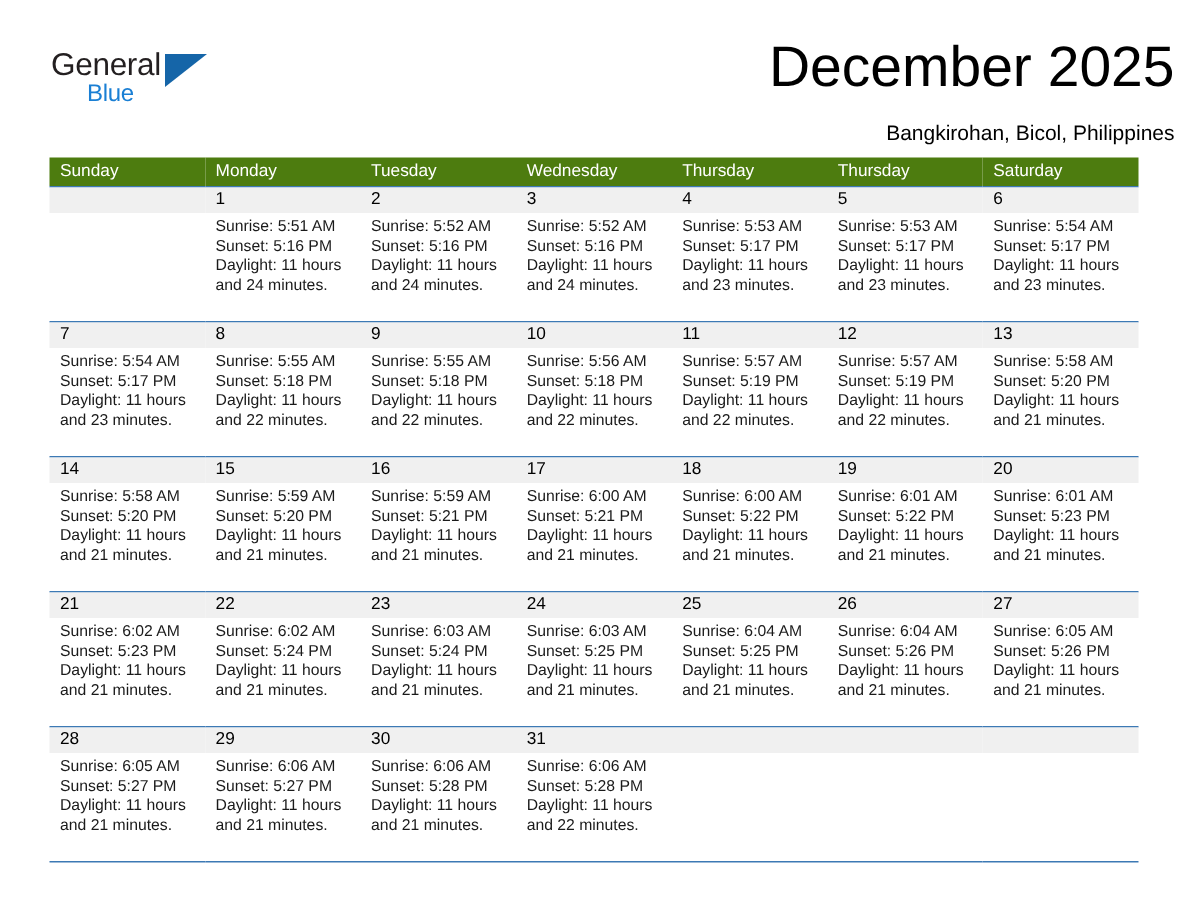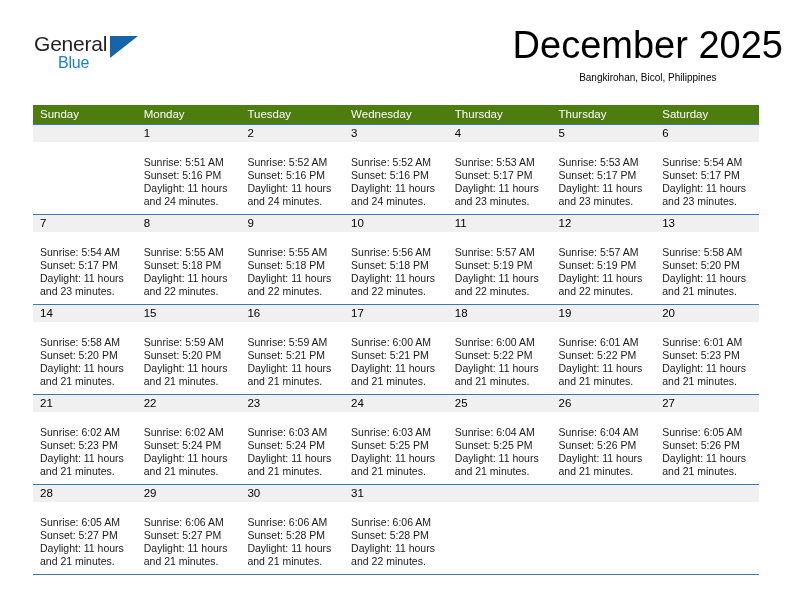--- a/index.html
+++ b/index.html
@@ -74,27 +74,26 @@
     text-align: right;
   }
   .cal-title {
     font-size: 38px;
     font-weight: normal;
     color: #000000;
     line-height: 34px;
     white-space: nowrap;
   }
   .cal-subtitle {
-    font-size: 10px;
+    font-size: 14px;
     font-weight: normal;
     color: #000000;
     line-height: 20px;
-    margin-top: 6px;
+    margin-top: 16px;
     white-space: nowrap;
-    text-align: center;
   }
 
   
   .calendar {
     position: absolute;
     left: 33px;
     top: 105px;
     width: 726px;
     border-collapse: collapse;
     table-layout: fixed;
@@ -141,21 +140,21 @@
     padding-left: 7px;
     font-size: 11.5px;
     color: #000000;
     box-sizing: border-box;
   }
   .cell.empty .daynum-band {
     background: #f0f0f0;
   }
 
   .info {
-    padding: 14px 6px 0 7px;
+    padding: 3px 6px 0 7px;
     font-size: 10.5px;
     line-height: 13.2px;
     color: #1a1a1a;
   }
   .info div {
     white-space: nowrap;
   }
   .info .daylight {
     white-space: normal;
   }

